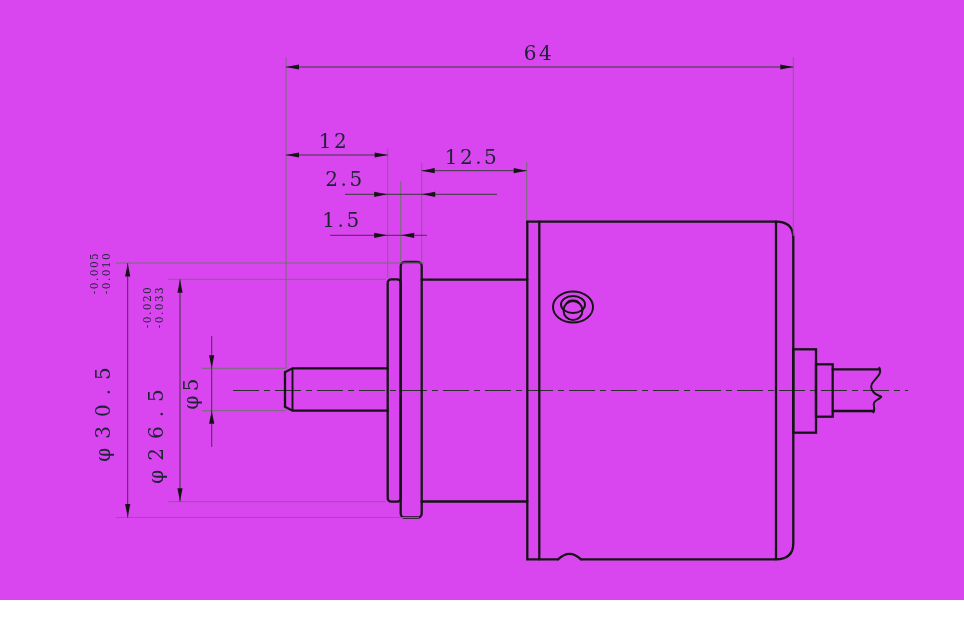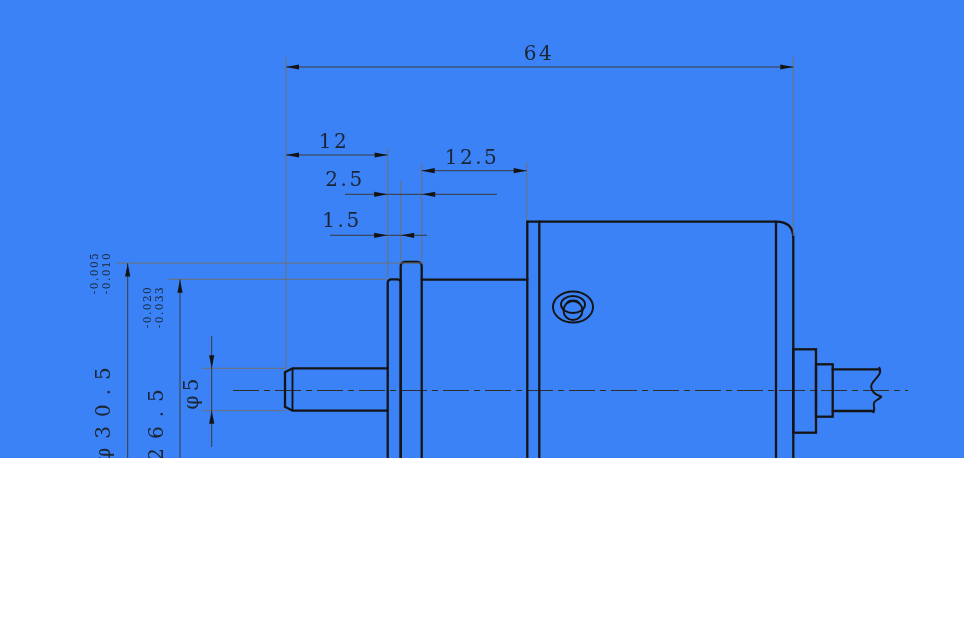--- a/index.html
+++ b/index.html
@@ -1,16 +1,16 @@
 <!DOCTYPE html>
 <html><head>
 <meta charset="utf-8">
 <style>
   html,body{margin:0;padding:0;background:#ffffff;}
-  .stage{position:relative;width:964px;height:458px;background:#3b82f6;overflow:hidden;
+  .stage{position:relative;width:964px;height:600px;background:#d946ef;overflow:hidden;
          font-family:"DejaVu Serif","Liberation Serif",serif;}
   svg{position:absolute;left:0;top:0;}
   text{fill:#1b2533;}
   .dim-txt{font-size:20px;letter-spacing:2.5px;}
   .dim-txt-rot{font-size:20px;letter-spacing:9px;}
   .tol-txt{font-size:10.5px;letter-spacing:1.5px;}
   .obj{stroke:#141414;stroke-width:2.3;fill:none;stroke-linecap:round;}
   .obj-thin{stroke:#141414;stroke-width:1.9;fill:none;}
   .ext{stroke:#707070;stroke-width:1;fill:none;}
   .diml{stroke:#3a3a3a;stroke-width:1;fill:none;}

